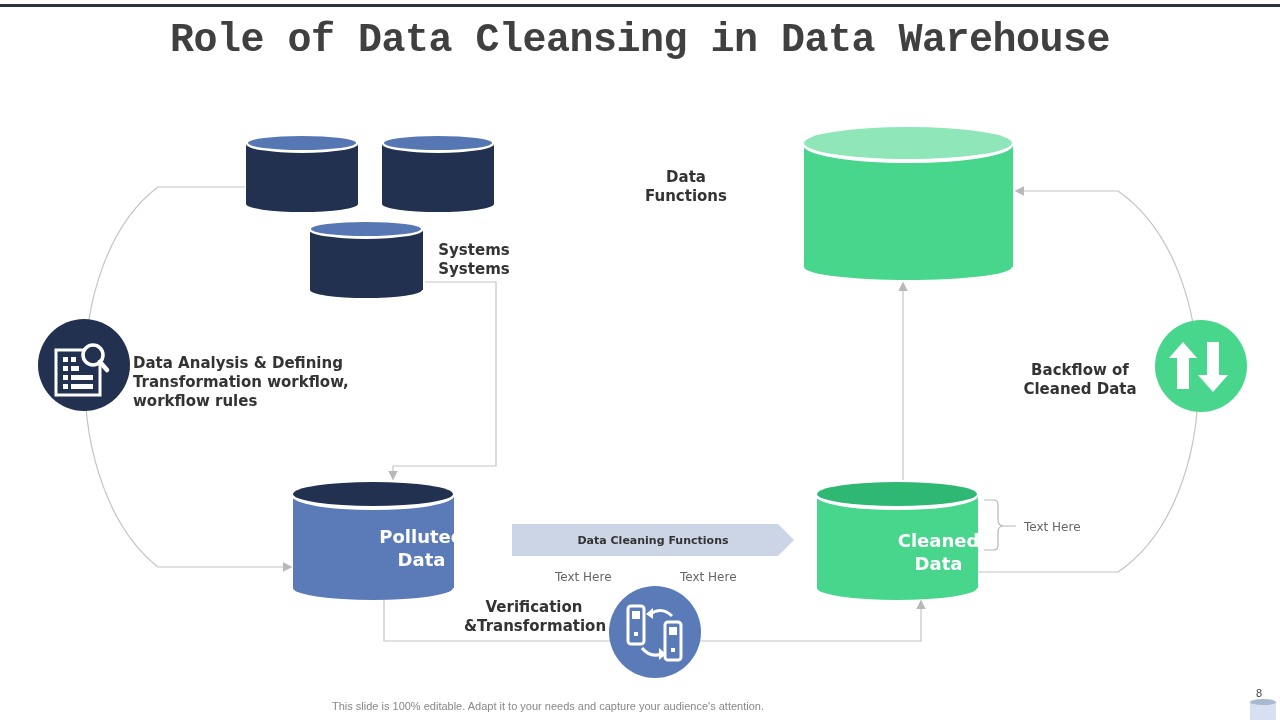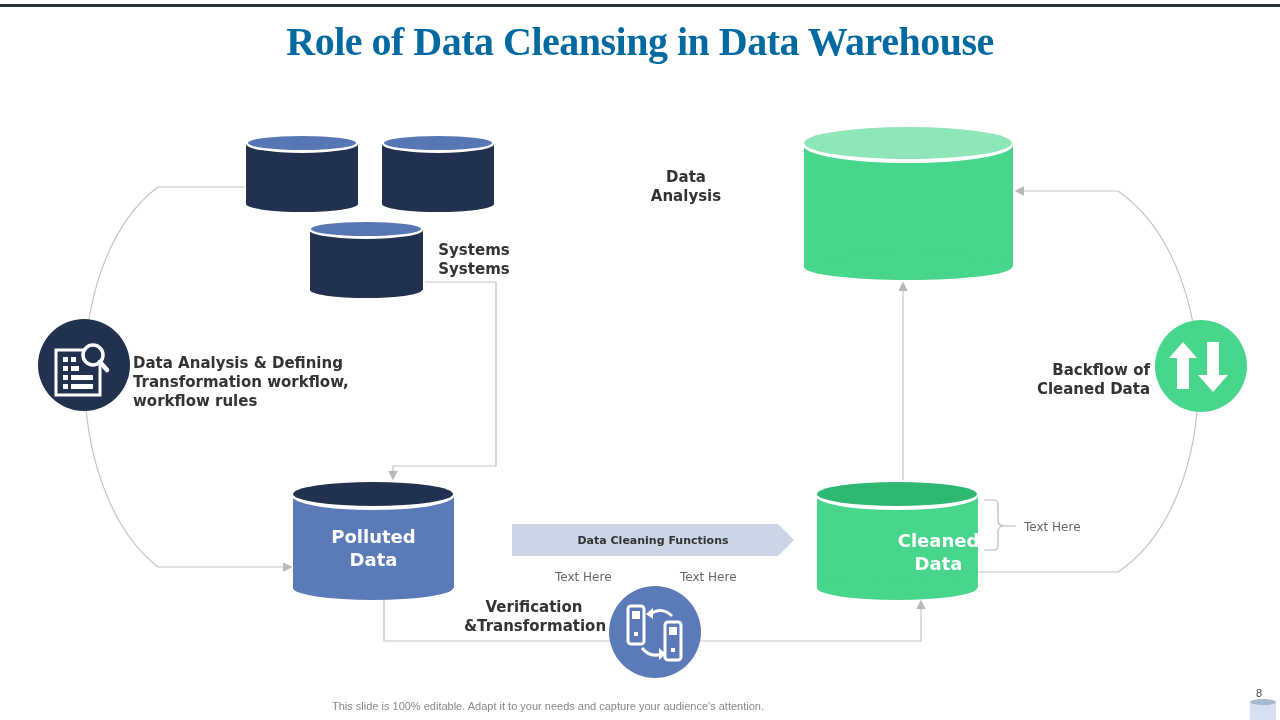--- a/index.html
+++ b/index.html
@@ -1,23 +1,23 @@
 <!DOCTYPE html>
 <html><head>
   <meta charset="utf-8">
   <style>
     html, body { margin: 0; padding: 0; background: #ffffff; }
     body { width: 1280px; height: 720px; position: relative; overflow: hidden; font-family: "DejaVu Sans", sans-serif; }
     .topbar { position: absolute; left: 0; top: 4px; width: 1280px; height: 3px; background: #2d3340; }
-    .title { position: absolute; left: 0; top: 18px; width: 1280px; text-align: center; font-family: Liberation Serif, serif; font-weight: bold; font-size: 40px; color: #0369a1; letter-spacing: -0.5px; }
+    .title { position: absolute; left: 0; top: 18px; width: 1280px; text-align: center; font-family: Liberation Mono, monospace; font-weight: bold; font-size: 40px; color: #404040; letter-spacing: -0.5px; }
     svg.diagram { position: absolute; left: 0; top: 0; }
     .lbl { position: absolute; font-family: "DejaVu Sans", sans-serif; font-size: 15px; color: #333333; line-height: 19px; }
     .lbl.b { font-weight: bold; }
     .lbl.c { text-align: center; }
-    .lbl.r { text-align: right; }
+    .lbl.r { text-align: center; }
     .lbl.light { color: #666666; font-weight: normal; font-size: 12px; }
     .cyl-text { position: absolute; color: #ffffff; font-weight: bold; font-size: 18px; line-height: 23px; text-align: center; font-family: "DejaVu Sans", sans-serif; }
     .footer { position: absolute; left: 0; top: 700px; width: 1096px; text-align: center; font-size: 11px; color: #888888; font-family: "Liberation Sans", sans-serif; }
     .pagenum { position: absolute; left: 1256px; top: 687px; font-size: 11px; color: #444; font-family: "Liberation Sans", sans-serif; }
   </style>
 </head>
 <body>
 
 <div class="topbar"></div>
 <div class="title">Role of Data Cleansing in Data Warehouse</div>
@@ -132,29 +132,29 @@
 </div>
 
 <div class="lbl b" style="left:133px; top:354px; width:240px;">
   <div>Data Analysis &amp; Defining</div>
   <div>Transformation workflow,</div>
   <div>workflow rules</div>
 </div>
 
 <div class="lbl b c" style="left:626px; top:168px; width:120px;">
   <div>Data</div>
-  <div>Analysis</div>
+  <div>Functions</div>
 </div>
 
 <div class="lbl b r" style="left:1010px; top:361px; width:140px;">
   <div>Backflow of</div>
   <div>Cleaned Data</div>
 </div>
 
-<div class="cyl-text" style="left:293px; top:525px; width:161px;">
+<div class="cyl-text" style="left:293px; top:525px; width:161px;padding-left:48px;">
   <div>Polluted</div>
   <div>Data</div>
 </div>
 
 <div class="cyl-text" style="left:817px; top:529px; width:161px;margin-left:41px;">
   <div>Cleaned</div>
   <div>Data</div>
 </div>
 
 <div class="lbl b c" style="left:512px; top:531px; width:282px; font-size:11px;">Data Cleaning Functions</div>

